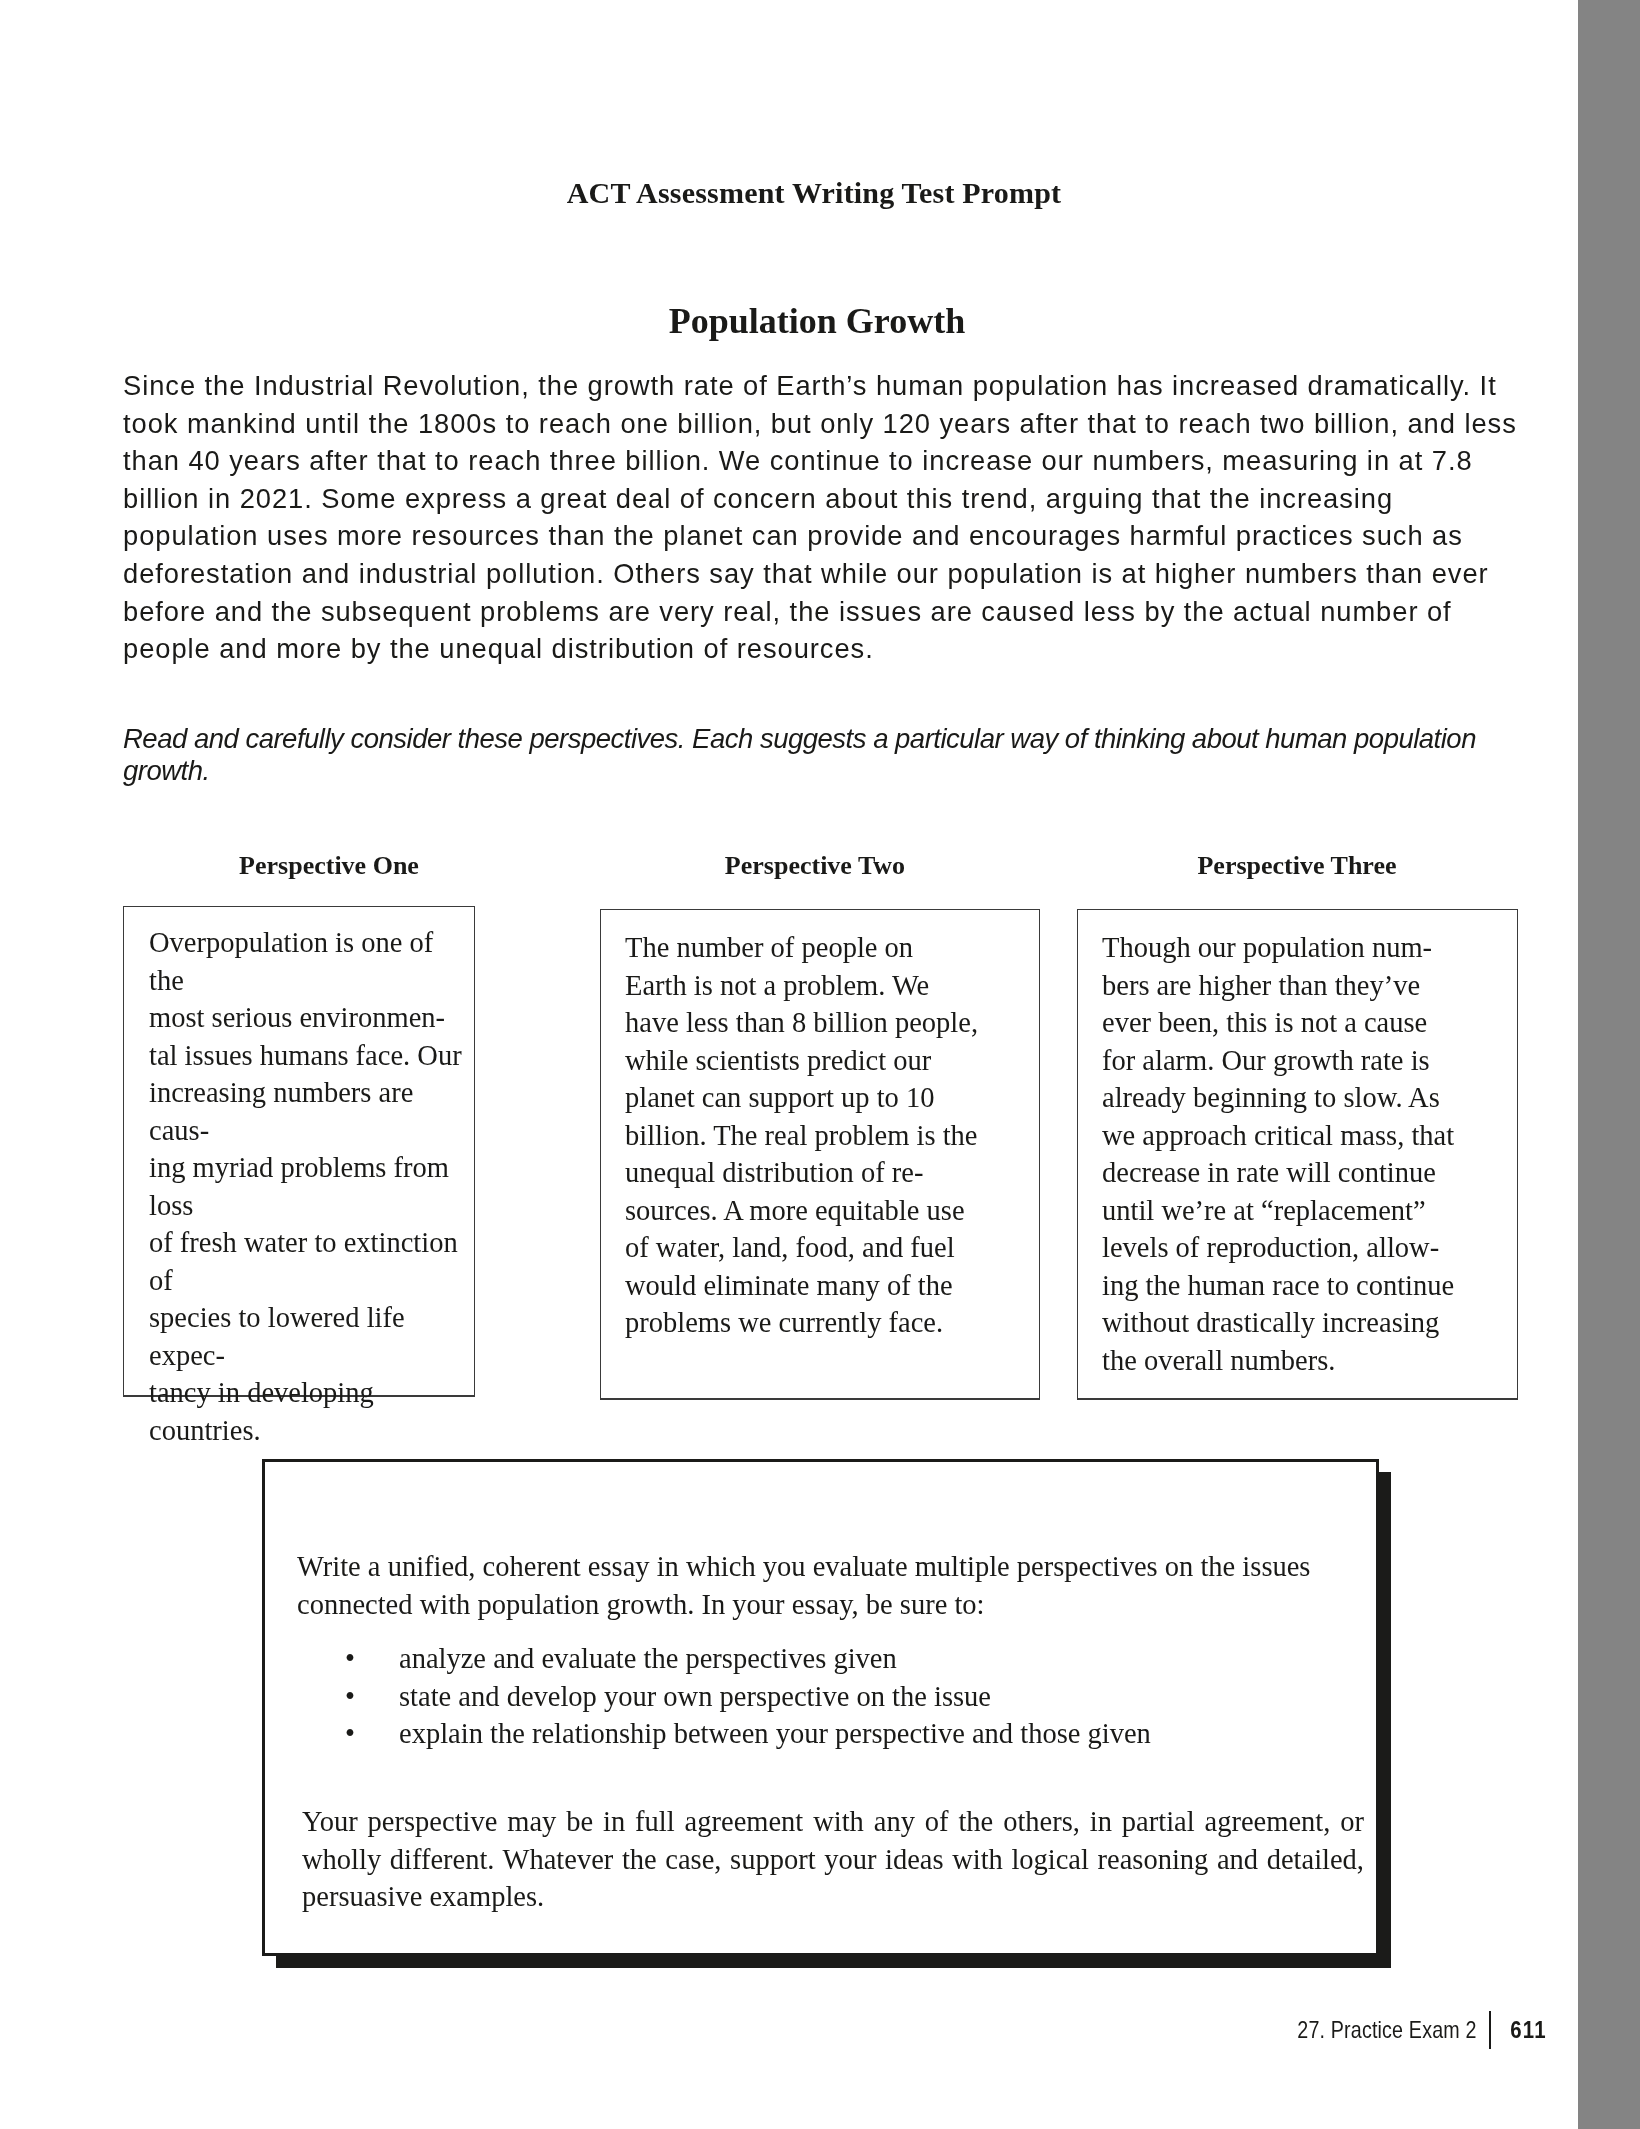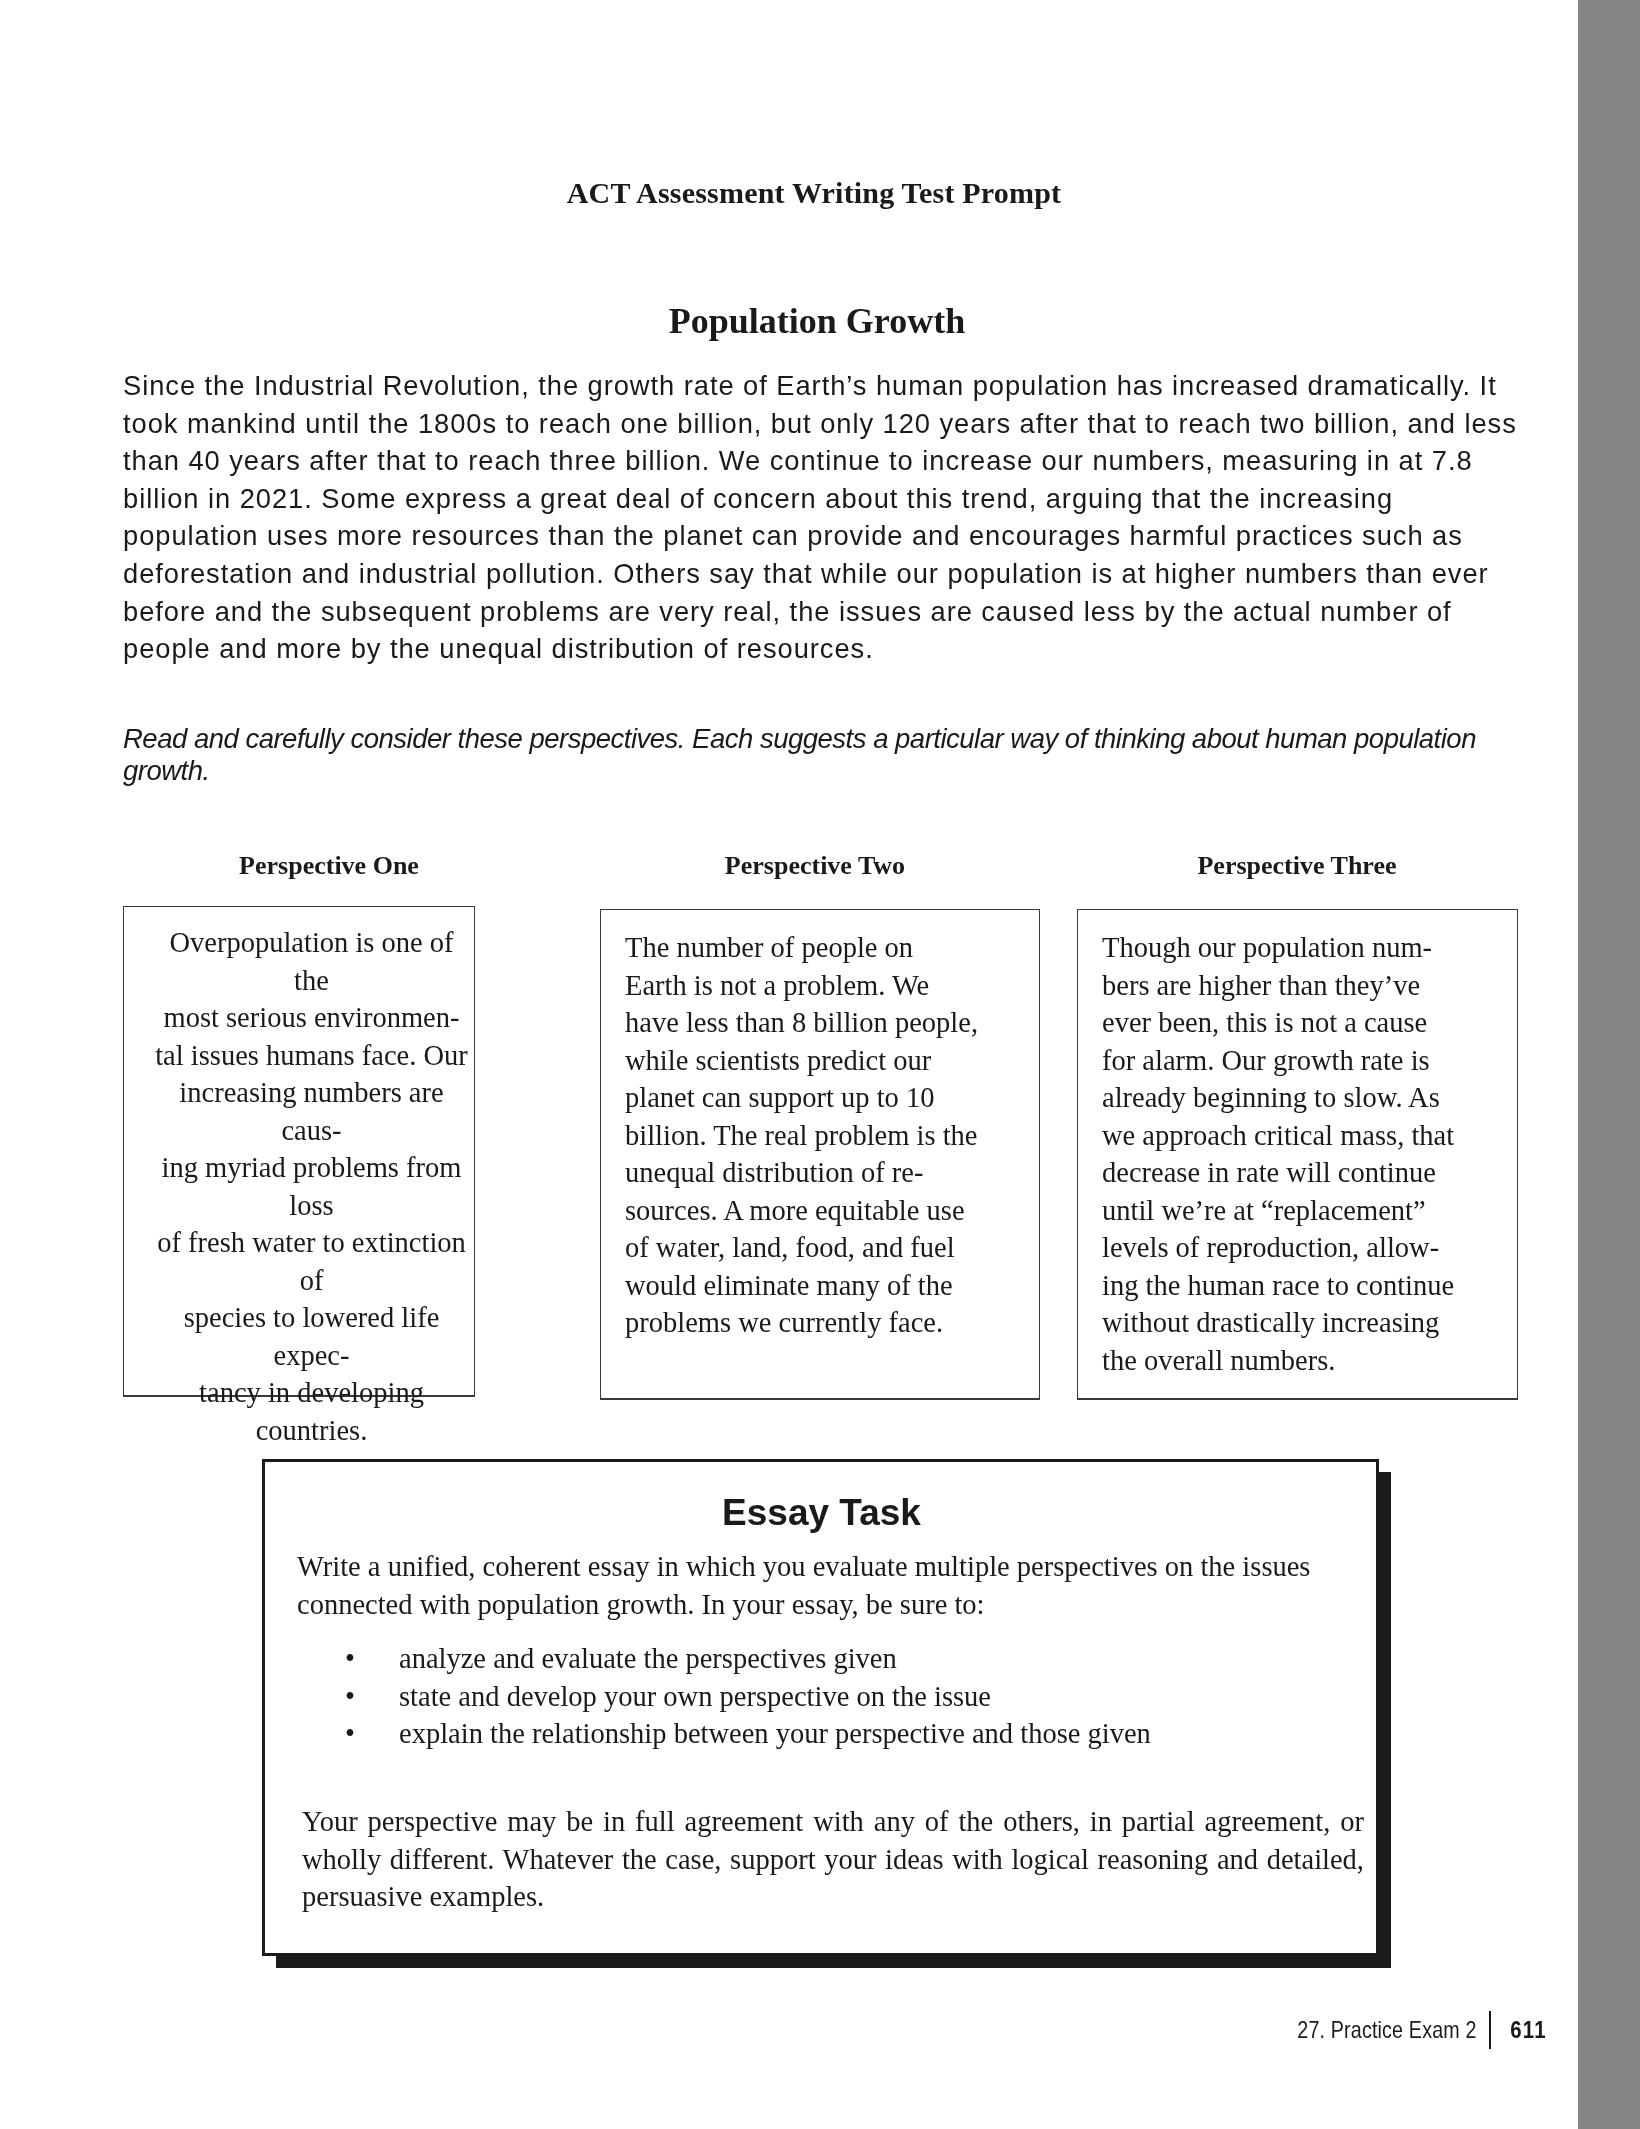--- a/index.html
+++ b/index.html
@@ -35,21 +35,21 @@
       position: absolute; top: 851px; width: 440px; text-align: center;
       font-family: "Liberation Serif", serif; font-weight: bold; font-size: 26px;
     }
     .persp-box {
       position: absolute; border: 1.5px solid #3a3a3a; border-bottom-width: 2.5px; box-sizing: border-box; background: #fff;
     }
     .persp-text {
       font-family: "Liberation Serif", serif; font-size: 28.5px; line-height: 37.5px; margin: 0;
       white-space: pre-line;
     }
-    #box1 { left: 123px; top: 906px; width: 352px; height: 491px; text-align: center; }
+    #box1 { left: 123px; top: 906px; width: 352px; height: 491px; }
     #box2 { left: 600px; top: 909px; width: 440px; height: 491px; }
     #box3 { left: 1077px; top: 909px; width: 441px; height: 491px; }
     #box1 .persp-text { padding: 17px 0 0 25px; }
     #box2 .persp-text { padding: 19px 0 0 24px; }
     #box3 .persp-text { padding: 19px 0 0 24px; }
     #head1 { left: 109px; }
     #head2 { left: 595px; }
     #head3 { left: 1077px; }
 
     .essay-shadow { position: absolute; left: 276px; top: 1472px; width: 1115px; height: 496px; background: #1b1b19; }
@@ -135,21 +135,20 @@
 decrease in rate will continue
 until we’re at “replacement”
 levels of reproduction, allow-
 ing the human race to continue
 without drastically increasing
 the overall numbers.</p>
 </div>
 
 <div class="essay-shadow"></div>
 <div class="essay-box">
-  <div class="essay-title"><span>Essay Task</span></div>
   <p class="essay-lead">Write a unified, coherent essay in which you evaluate multiple perspectives on the issues connected with population growth. In your essay, be sure to:</p>
   <ul class="essay-list">
     <li>
       <span class="bullet">•</span>
       <span class="item-text">analyze and evaluate the perspectives given</span>
     </li>
     <li>
       <span class="bullet">•</span>
       <span class="item-text">state and develop your own perspective on the issue</span>
     </li>

